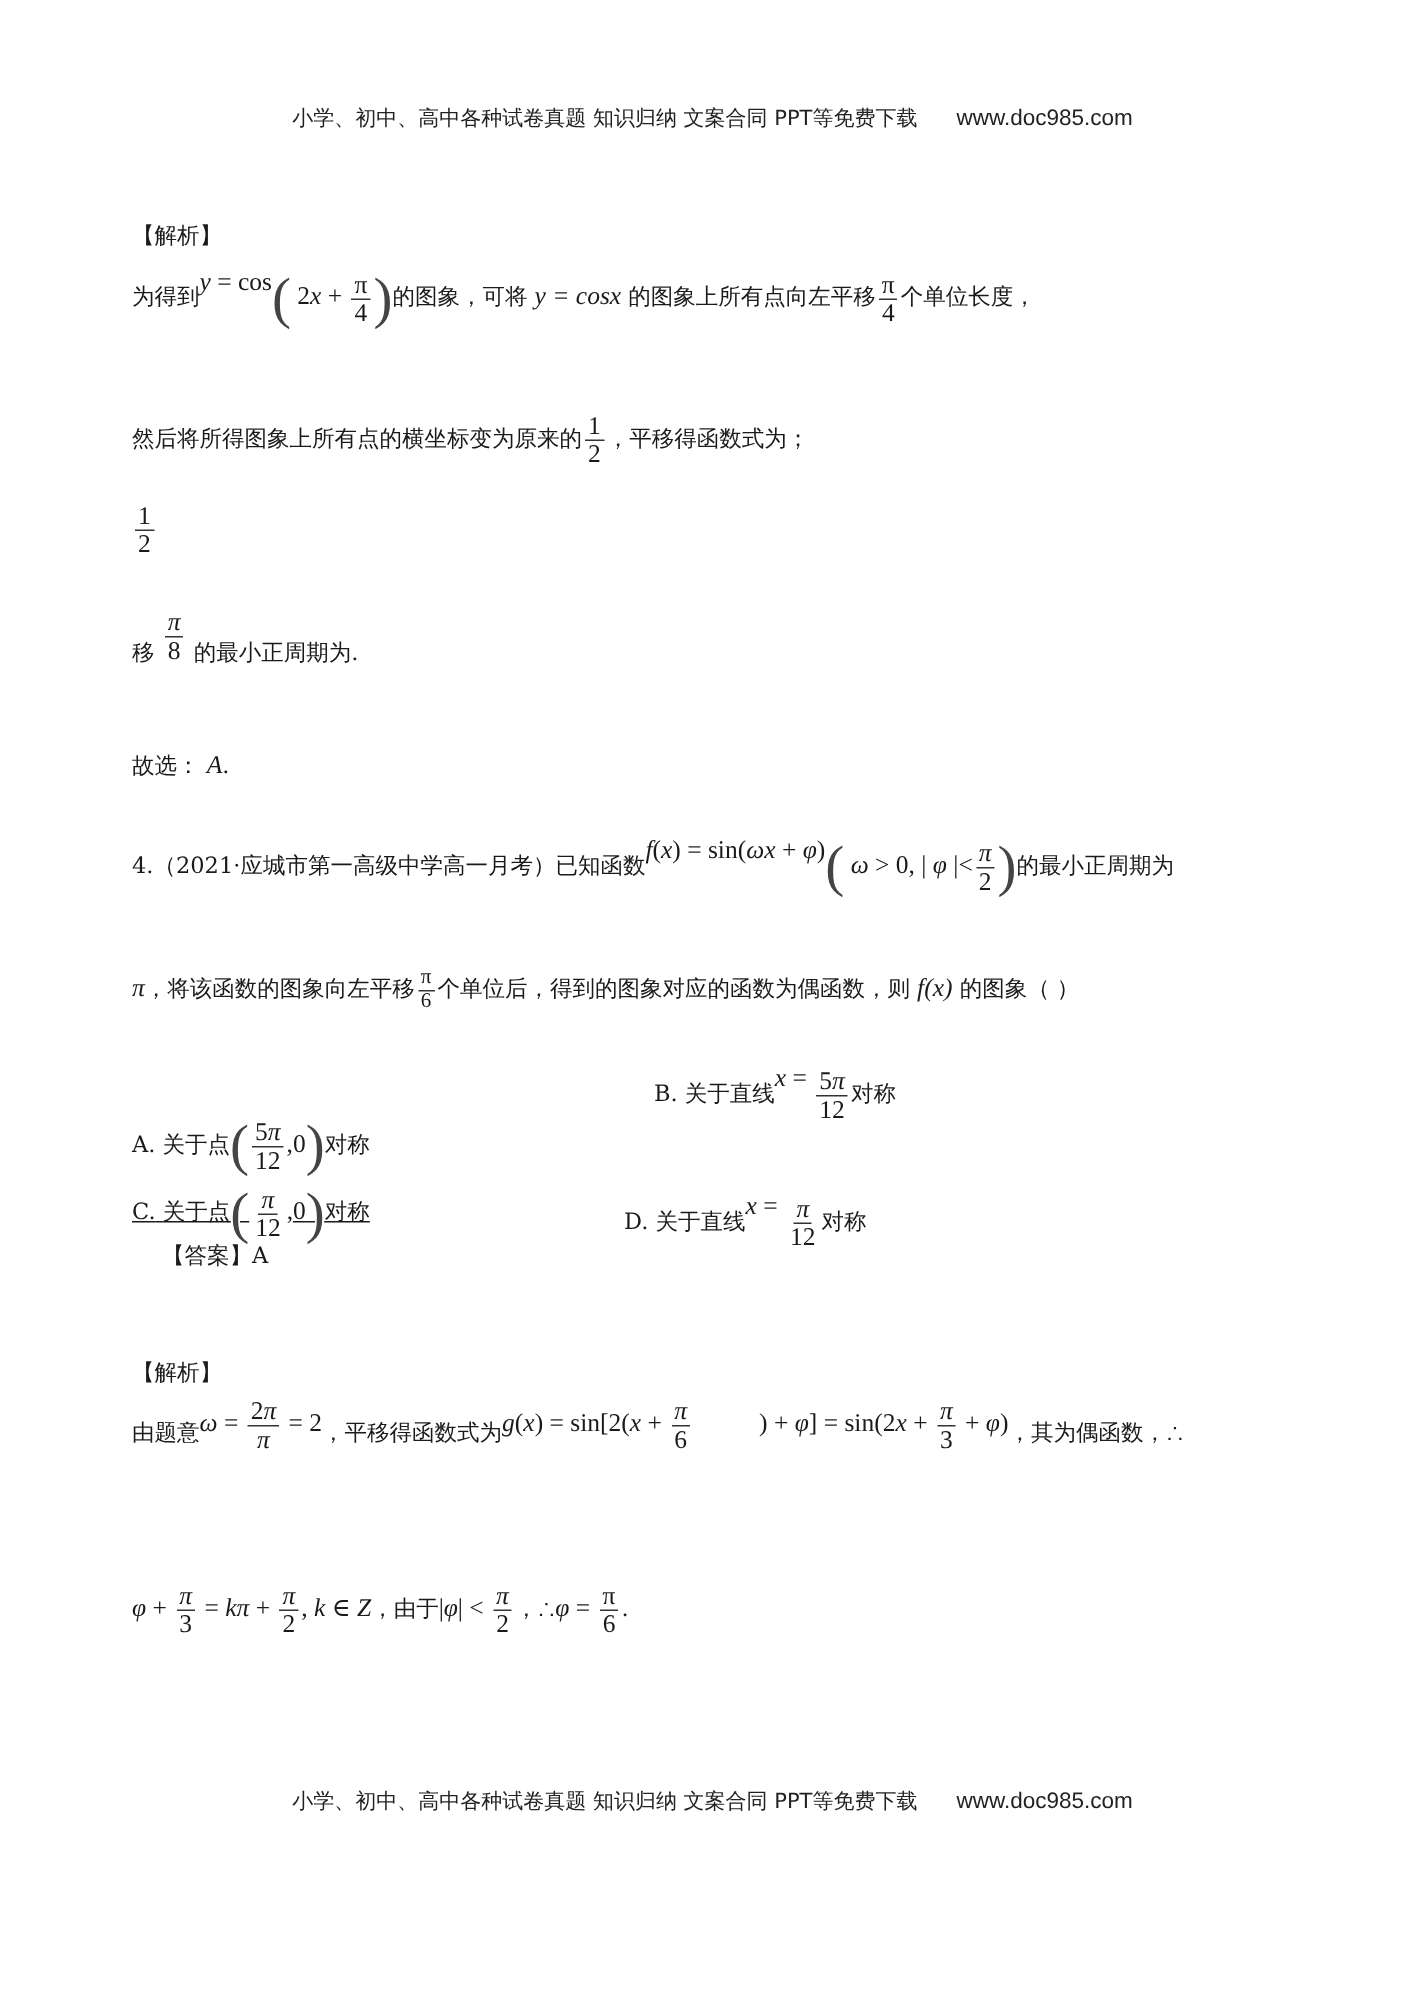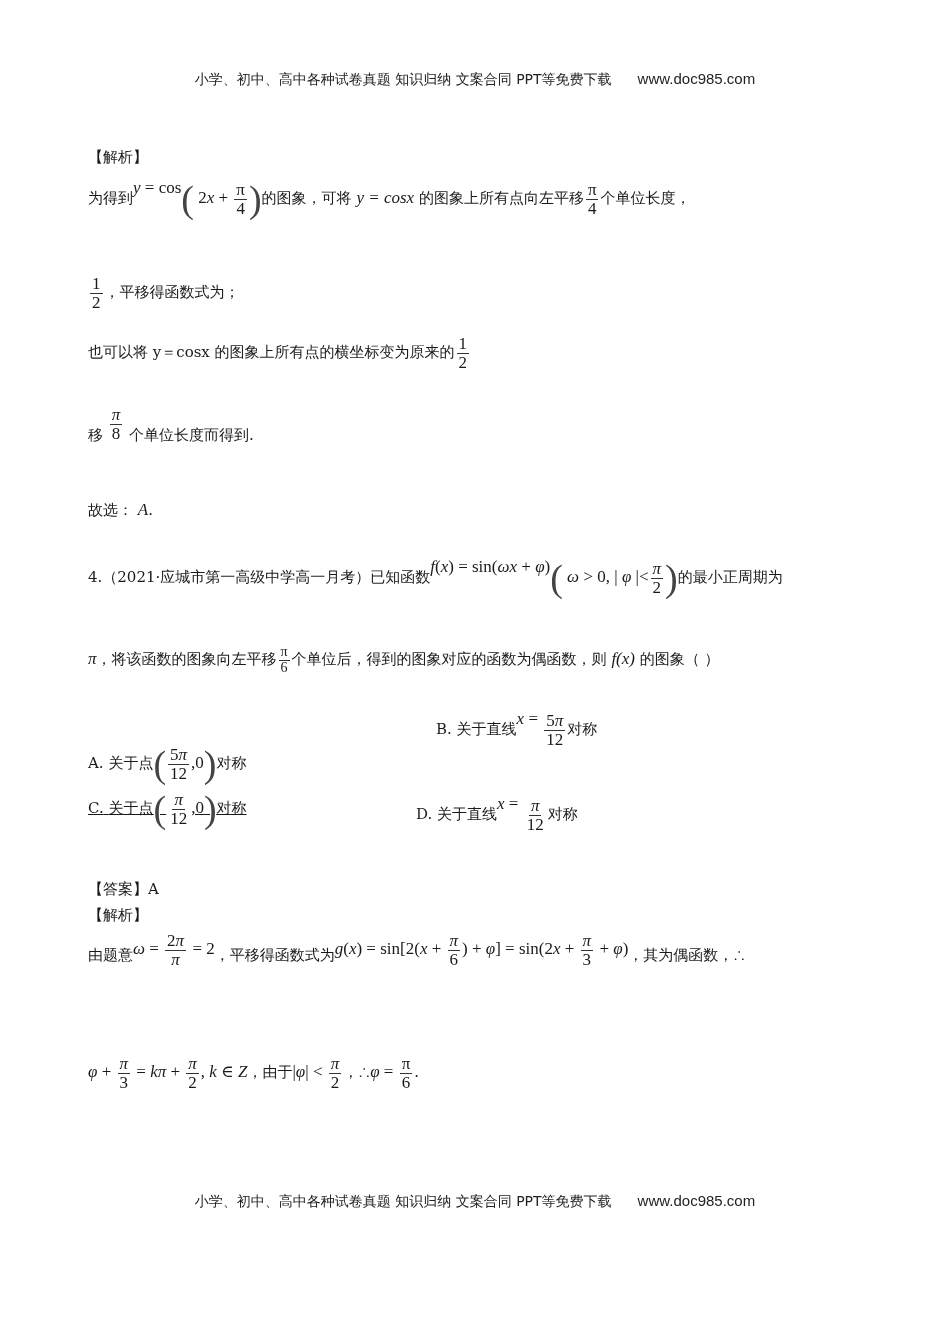--- a/index.html
+++ b/index.html
@@ -43,38 +43,38 @@
   <span>为得到</span><span class="sup mi">y</span><span class="sup m"> = cos</span><span class="paren">(</span><span class="m"> 2<i>x</i> + </span><span class="frac">
       <span class="num">π</span>
       <span class="den">4</span>
     </span><span class="paren">)</span><span>的图象，可将</span> <span class="mi">y = cosx</span> <span>的图象上所有点向左平移</span><span class="frac">
       <span class="num">π</span>
       <span class="den">4</span>
     </span><span>个单位长度，</span>
 </div>
 
 <div class="ln" style="top:275px;">
-  <span class="frac">
+  <span>然后将所得图象上所有点的横坐标变为原来的</span><span class="frac">
       <span class="num">1</span>
       <span class="den">2</span>
     </span><span>，平移得函数式为；</span>
 </div>
 
 <div class="ln" style="top:335px;">
-  <span>也可以将 y＝cosx 的图象上所有点的横坐标变为原来的</span><span class="frac">
+  <span class="frac">
       <span class="num">1</span>
       <span class="den">2</span>
     </span>
 </div>
 
 <div class="ln" style="top:418px;">
   <span>移</span> <span class="frac" style="position:relative;top:-12px;">
       <span class="num"><i>π</i></span>
       <span class="den">8</span>
-    </span> <span>个单位长度而得到.</span>
+    </span> <span>的最小正周期为.</span>
 </div>
 
 <div class="ln" style="top:500px;">
   <span>故选：</span> <span class="mi">A</span><span>.</span>
 </div>
 
 <div class="ln" style="top:559px;">
   <span>4.</span><span>（2021·应城市第一高级中学高一月考）已知函数</span><span class="sup mi">f</span><span class="sup m">(<i>x</i>) = sin(<i>ωx</i> + <i>φ</i>)</span><span class="paren">(</span><span class="m"> <i>ω</i> &gt; 0, | <i>φ</i> |&lt;</span><span class="frac">
       <span class="num"><i>π</i></span>
       <span class="den">2</span>
@@ -106,31 +106,31 @@
       <span class="den">12</span>
     </span><span class="m">,0</span><span class="paren">)</span><span>对称</span>
 </div>
 <div class="opt" style="left:416px; top:797px;">
   <span>D.</span> <span>关于直线</span><span class="mi sup">x</span><span class="m sup"> = </span><span class="frac">
       <span class="num"><i>π</i></span>
       <span class="den">12</span>
     </span><span>对称</span>
 </div>
 
-<div class="ln" style="top:880px;">【答案】A</div>
+<div class="ln" style="top:828px;margin-left:20px;">【答案】A</div>
 <div class="ln" style="top:906px;">【解析】</div>
 
 <div class="ln" style="top:938px;">
   <span>由题意</span><span class="m" style="position:relative;top:-6px;"><i>ω</i> = </span><span class="frac" style="position:relative;top:-6px;">
       <span class="num">2<i>π</i></span>
       <span class="den"><i>π</i></span>
     </span><span class="m" style="position:relative;top:-6px;"> = 2</span><span>，平移得函数式为</span><span class="m" style="position:relative;top:-6px;"><i>g</i>(<i>x</i>) = sin[2(<i>x</i> + </span><span class="frac" style="position:relative;top:-6px;">
       <span class="num"><i>π</i></span>
       <span class="den">6</span>
-    </span><span class="m" style="position:relative;top:-6px;">) + <i>φ</i>] = sin(2<i>x</i> + </span><span class="frac" style="position:relative;top:-6px;">
+    </span><span class="m" style="position:relative;top:-6px;margin-left:44px;">) + <i>φ</i>] = sin(2<i>x</i> + </span><span class="frac" style="position:relative;top:-6px;">
       <span class="num"><i>π</i></span>
       <span class="den">3</span>
     </span><span class="m" style="position:relative;top:-6px;"> + <i>φ</i>)</span><span>，其为偶函数，∴</span>
 </div>
 
 <div class="ln" style="top:1055px;">
   <span class="m"><i>φ</i> + </span><span class="frac">
       <span class="num"><i>π</i></span>
       <span class="den">3</span>
     </span><span class="m"> = <i>kπ</i> + </span><span class="frac">

